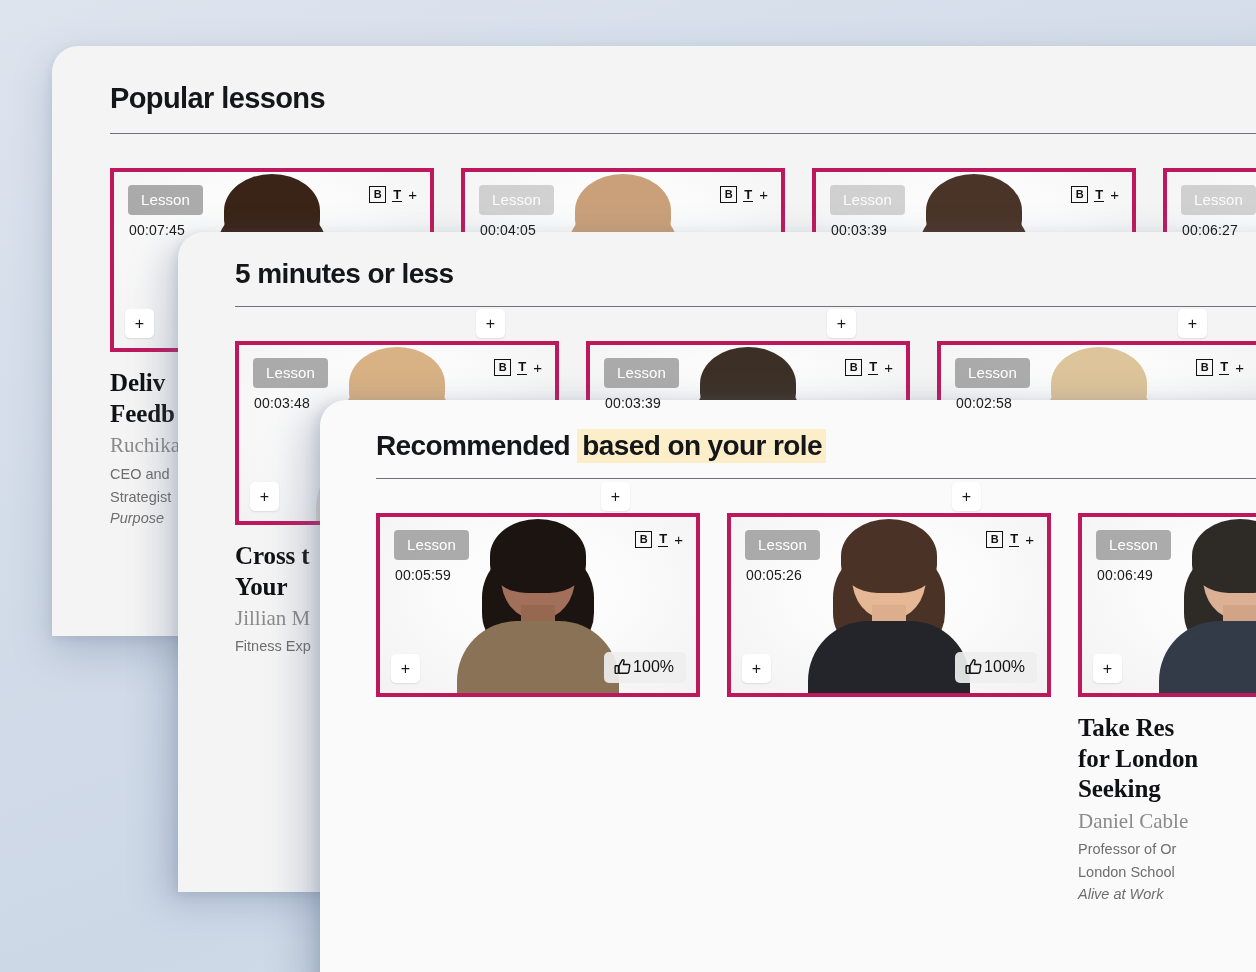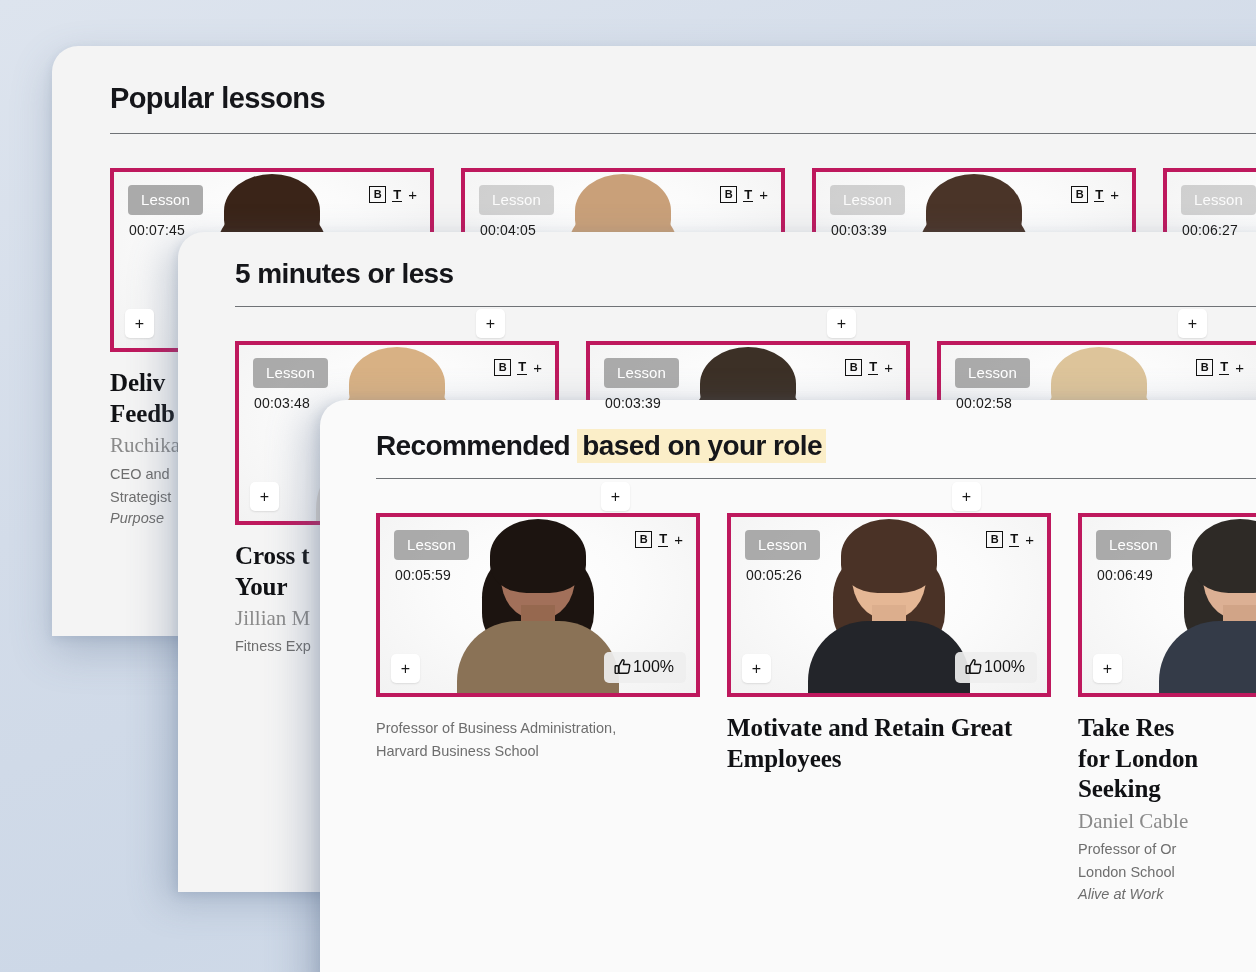--- a/index.html
+++ b/index.html
@@ -454,22 +454,20 @@
             <div class="btn-add">+</div>
             <div class="badge-rating">
               <svg class="thumbup" viewBox="0 0 24 22">
                 <path d="M6.5 9.5 L10.5 2.2 Q11.4 0.6 12.7 1.3 Q13.8 1.9 13.4 3.6 L12.5 7.6 L19.6 7.6 Q21.6 7.6 21.2 9.6 L19.9 17.7 Q19.6 19.6 17.7 19.6 L6.5 19.6 Z" fill="none" stroke="#111" stroke-width="1.9" stroke-linejoin="round"></path>
                 <rect x="1.2" y="9.2" width="4.6" height="10.6" rx="1.1" fill="none" stroke="#111" stroke-width="1.9"></rect>
               </svg>
               <span>100%</span>
             </div>
           </div>
           <div class="card-meta">
-            <div class="card-role">Professor of Business Administration,
-Harvard Business School</div>
           </div>
         </div>
 
         <div class="card">
           <div class="thumb">
             <div class="photo">
               <div class="person">
                 <div class="p-hair2" style="background:#4a3226"></div>
                 <div class="p-head" style="background:#e5b795"></div>
                 <div class="p-hair" style="background:#4a3226"></div>
@@ -487,21 +485,20 @@
             <div class="btn-add">+</div>
             <div class="badge-rating">
               <svg class="thumbup" viewBox="0 0 24 22">
                 <path d="M6.5 9.5 L10.5 2.2 Q11.4 0.6 12.7 1.3 Q13.8 1.9 13.4 3.6 L12.5 7.6 L19.6 7.6 Q21.6 7.6 21.2 9.6 L19.9 17.7 Q19.6 19.6 17.7 19.6 L6.5 19.6 Z" fill="none" stroke="#111" stroke-width="1.9" stroke-linejoin="round"></path>
                 <rect x="1.2" y="9.2" width="4.6" height="10.6" rx="1.1" fill="none" stroke="#111" stroke-width="1.9"></rect>
               </svg>
               <span>100%</span>
             </div>
           </div>
           <div class="card-meta">
-            <div class="card-title">Motivate and Retain Great Employees</div>
           </div>
         </div>
 
         <div class="card">
           <div class="thumb">
             <div class="photo">
               <div class="person">
                 <div class="p-hair2" style="background:#2e2a26"></div>
                 <div class="p-head" style="background:#dcb094"></div>
                 <div class="p-hair" style="background:#2e2a26"></div>

